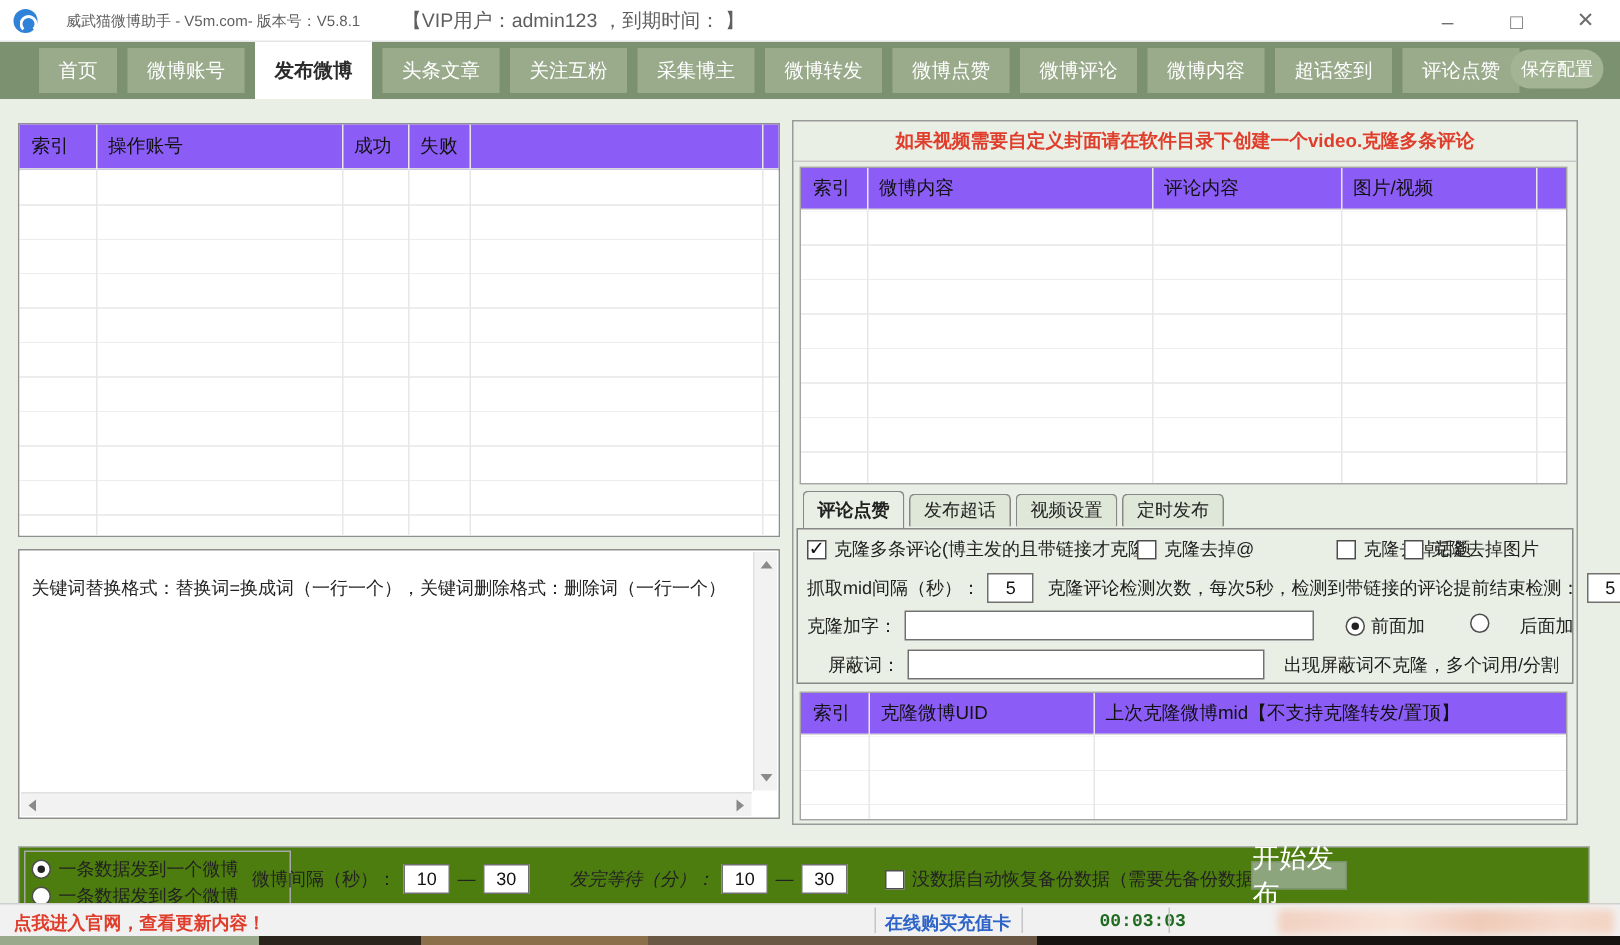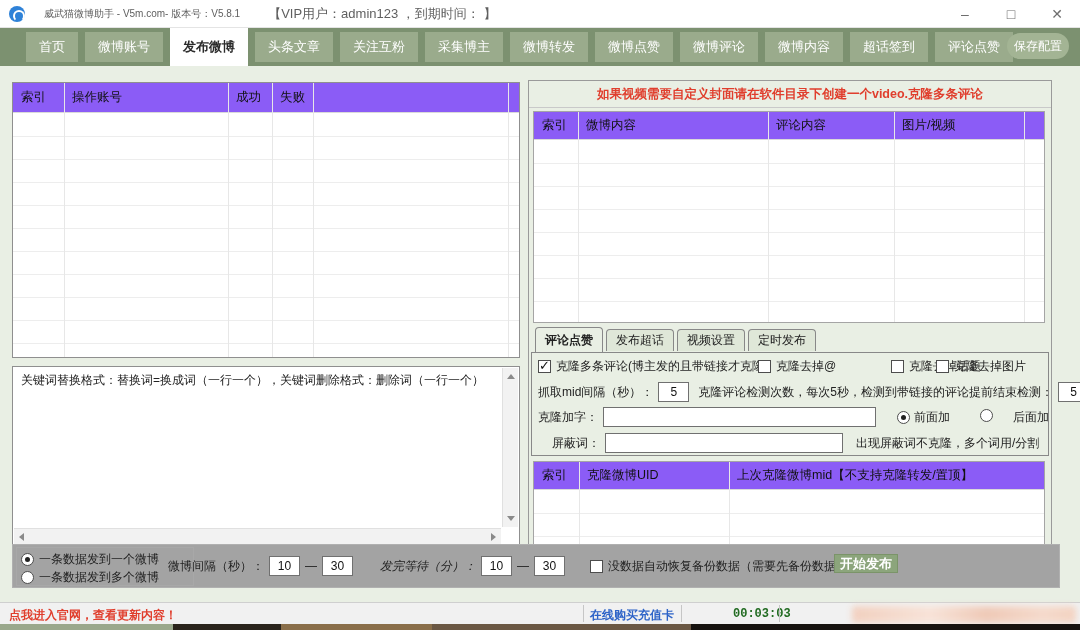--- a/index.html
+++ b/index.html
@@ -34,21 +34,21 @@
   .panel { position:absolute; background:#fff; border:1px solid #8f8f8f; }
   .tbl-head { position:absolute; top:0; left:0; right:0; height:30px; display:flex;
               align-items:center; font-size:12.5px; color:#111; background:#8b5cf6;
               border-bottom:1px solid #dadada; }
   .tbl-head span { padding-left:8px; white-space:nowrap; overflow:hidden; }
   .grid-body { position:absolute; top:31px; left:0; right:0; bottom:0;
                background:repeating-linear-gradient(to bottom,#ffffff 0 22px,#ededed 22px 23px); }
   .vline { position:absolute; top:0; bottom:0; width:1px; background:#e7e7e7; }
 
   
-  .keywords-text { position:absolute; top:0; left:0; right:18px; padding:5px 8px; font-size:12px;
+  .keywords-text { position:absolute; top:0; left:0; right:18px; padding:17px 8px; font-size:12px;
                    color:#222; line-height:17px; }
   .vscroll { position:absolute; top:1px; bottom:18px; right:1px; width:16px; background:#f2f2f2;
              border-left:1px solid #e0e0e0; }
   .hscroll { position:absolute; left:1px; right:18px; bottom:1px; height:16px; background:#f2f2f2;
              border-top:1px solid #e0e0e0; }
   .tri-up   { position:absolute; top:6px; left:4px; width:0; height:0;
               border-left:4px solid transparent; border-right:4px solid transparent;
               border-bottom:5px solid #8a8a8a; }
   .tri-down { position:absolute; bottom:6px; left:4px; width:0; height:0;
               border-left:4px solid transparent; border-right:4px solid transparent;
@@ -85,26 +85,26 @@
             font-weight:bold; border-bottom:1px solid #c9c9c9; white-space:nowrap;}
   .subtab { height:22px; margin-top:2px; padding:0 9px; border:1px solid #888; border-bottom:none;
             border-radius:4px 4px 0 0; background:#dfe7d8; display:flex; align-items:center;
             font-size:12px; color:#222; margin-right:3px; white-space:nowrap;}
   .subtab.active { height:25px; margin-top:0; background:#E9EFE4; position:relative; z-index:2;
                    font-weight:bold;}
   .settings-panel { position:absolute; left:2px; top:271px; width:518px; height:104px;
                     border:1px solid #888; background:#E9EFE4; z-index:1;}
 
   
-  .bottom-group { position:absolute; left:12px; top:544px; width:1048px; height:44px;
-                  border:1px solid #b0b0b0; background:#a3a3a3; }
+  .bottom-group { position:absolute; left:12px; top:564px; width:1048px; height:44px;
+                  border:1px solid #b0b0b0; background:#4d7c0f; }
   .radio-box { position:absolute; left:3px; top:2px; width:178px; height:39px;
                border:1px solid #a8a8a8; }
   .start-btn { position:absolute; left:821px; top:9px; width:64px; height:19px; background:#8CA57C;
-               border:1px solid #7b9469; color:#fff; font-size:13px; font-weight:bold;
+               border:1px solid #7b9469; color:#fff; font-size:18px; font-weight:normal;
                display:flex; align-items:center; justify-content:center; }
 
   
   .statusbar { position:absolute; left:0; top:602px; width:1080px; height:22px; background:#f1f1f1;
                border-top:1px solid #cfcfcf; font-size:12px; }
   .sb-sep { position:absolute; top:2px; bottom:2px; width:1px; background:#c6c6c6; }
   .sb-red { position:absolute; left:9px; top:4px; color:#E03E2D; font-weight:bold; }
   .sb-blue { position:absolute; left:590px; top:4px; color:#2E64C8; font-weight:bold; }
   .sb-run-label { position:absolute; left:696px; top:20px; color:#2E7D32; font-weight:bold; }
   .sb-run-time { position:absolute; left:733px; top:4px; color:#216B21; font-weight:bold;

